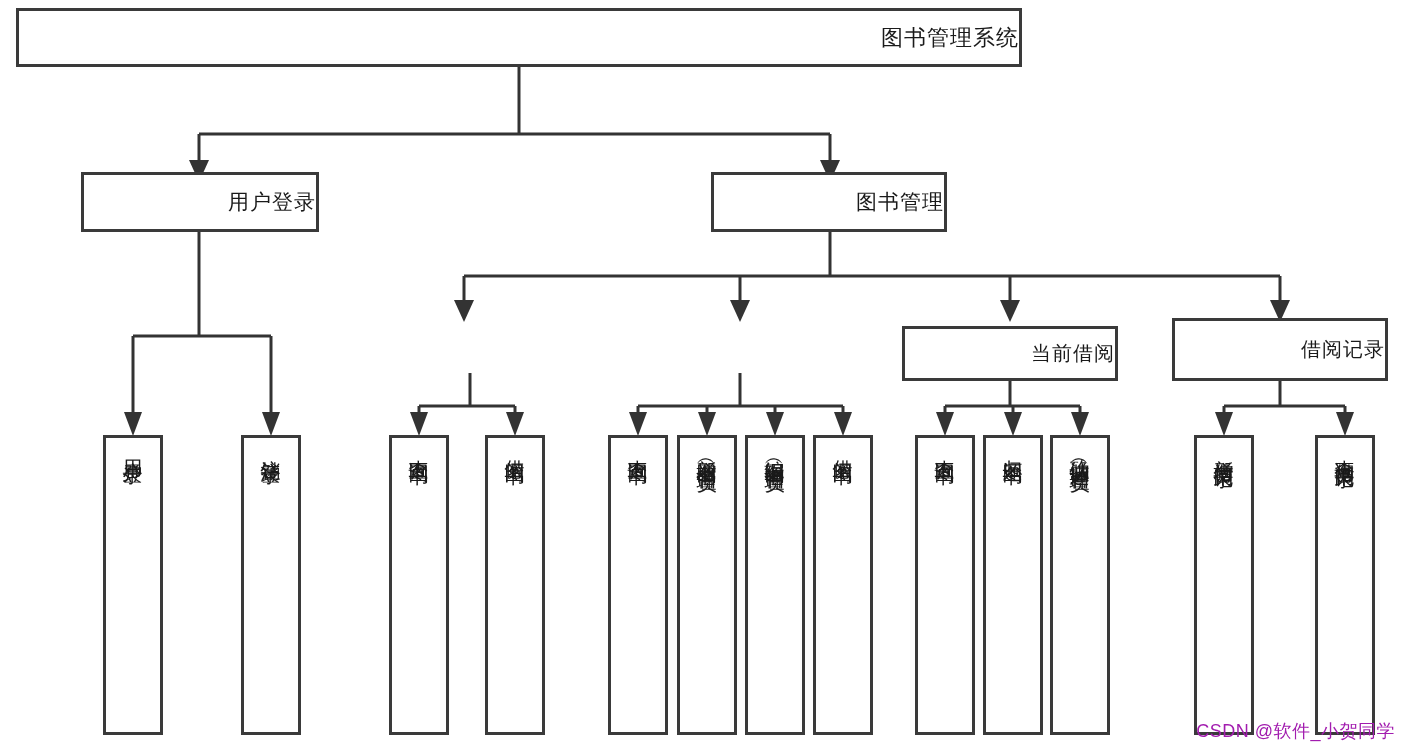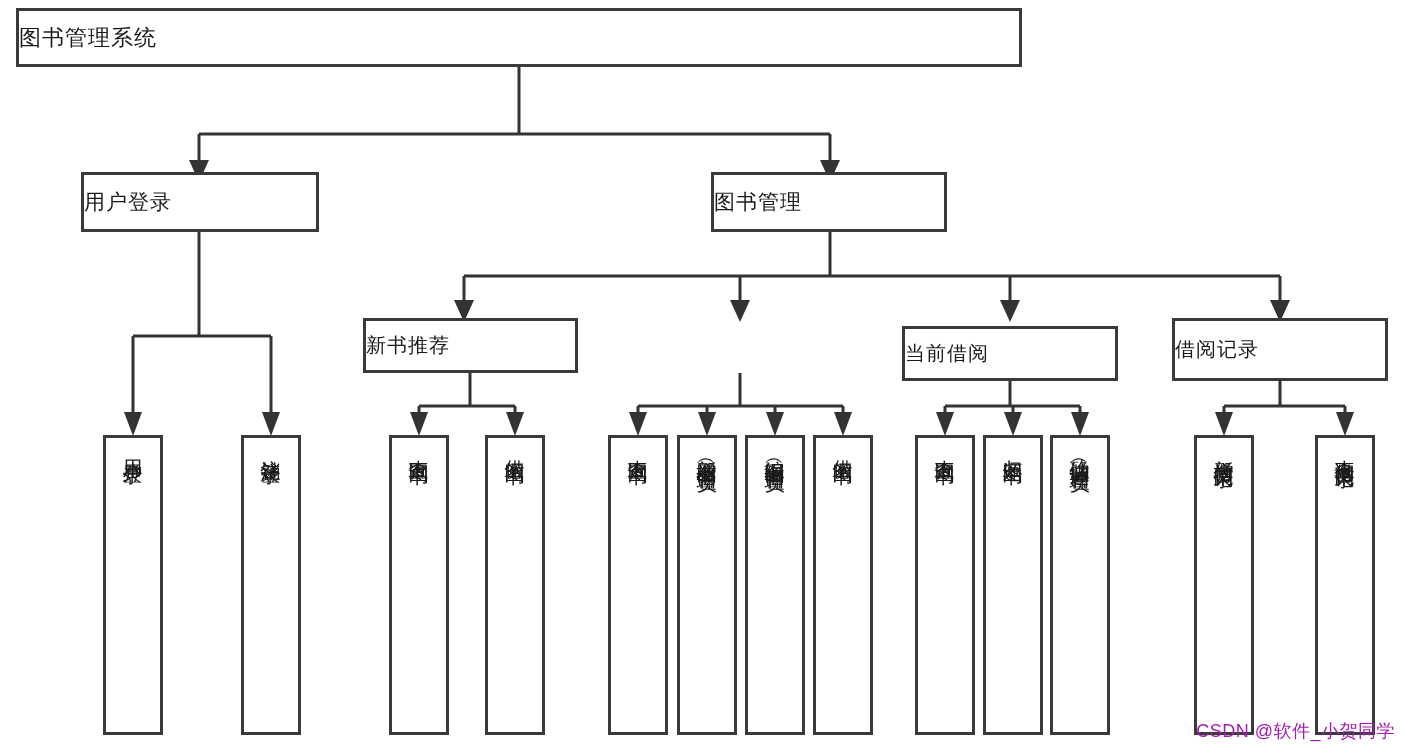--- a/index.html
+++ b/index.html
@@ -17,21 +17,21 @@
     background: #ffffff;
     overflow: hidden;
   }
   .node {
     position: absolute;
     box-sizing: border-box;
     background: #ffffff;
     border: 3px solid #3a3a3a;
     display: flex;
     align-items: center;
-    justify-content: flex-start;
+    justify-content: flex-end;
     color: #1a1a1a;
     z-index: 3;
   }
   .node .label {
     font-size: 21px;
     line-height: 1.15;
     letter-spacing: 1px;
     white-space: nowrap;
     color: #1a1a1a;
   }
@@ -161,23 +161,20 @@
   </div>
 
   <div class="node level-2" style="left:81px; top:172px; width:238px; height:60px;">
     <span class="label">用户登录</span>
   </div>
 
   <div class="node level-2" style="left:711px; top:172px; width:236px; height:60px;">
     <span class="label">图书管理</span>
   </div>
 
-  <div class="node level-3" style="left:363px; top:318px; width:215px; height:55px;">
-    <span class="label">新书推荐</span>
-  </div>
 
 
   <div class="node level-3" style="left:902px; top:326px; width:216px; height:55px;">
     <span class="label">当前借阅</span>
   </div>
 
   <div class="node level-3" style="left:1172px; top:318px; width:216px; height:63px;">
     <span class="label">借阅记录</span>
   </div>
 

